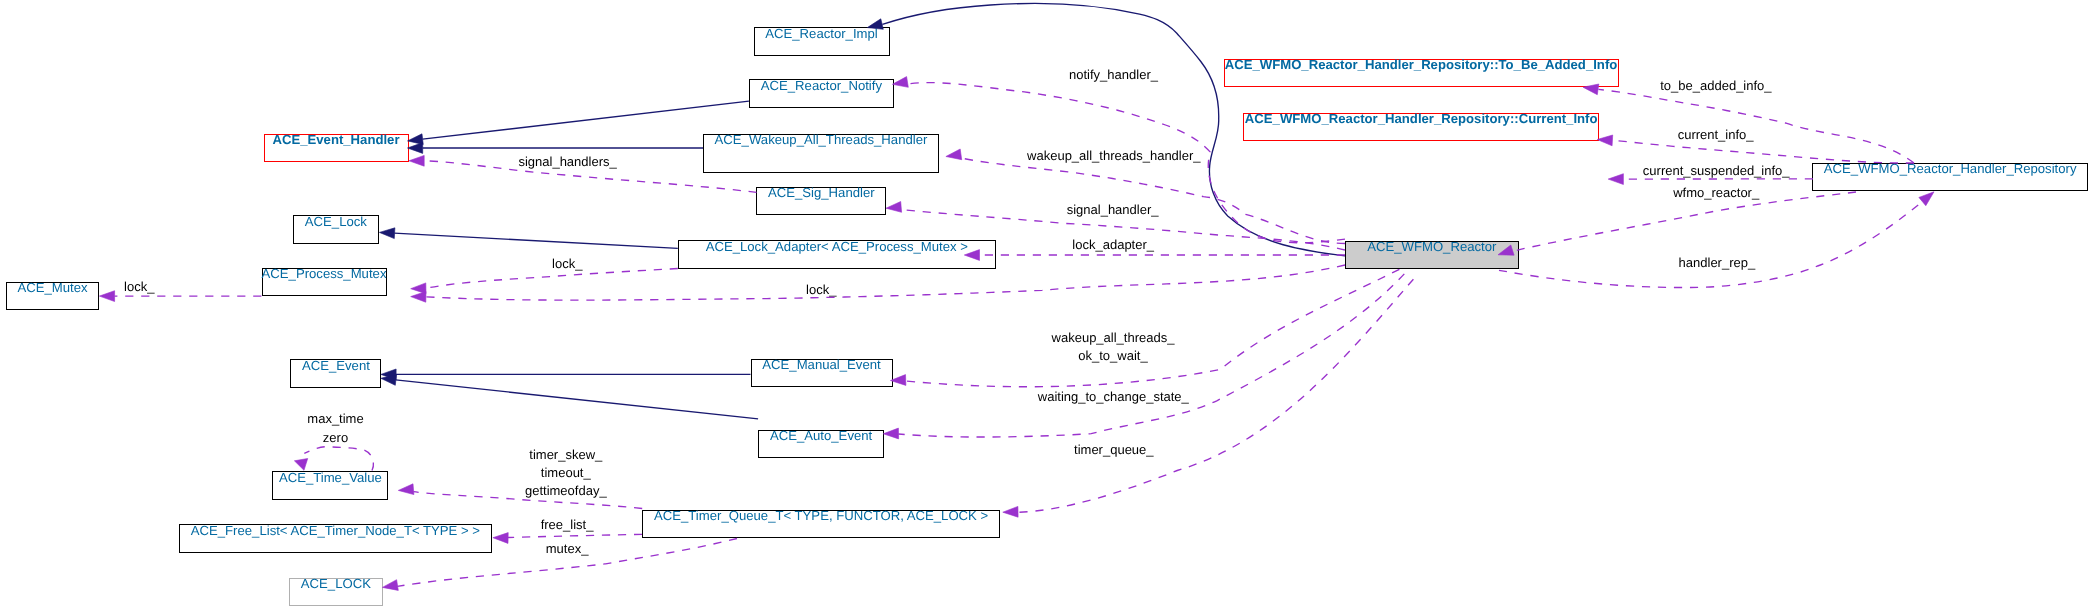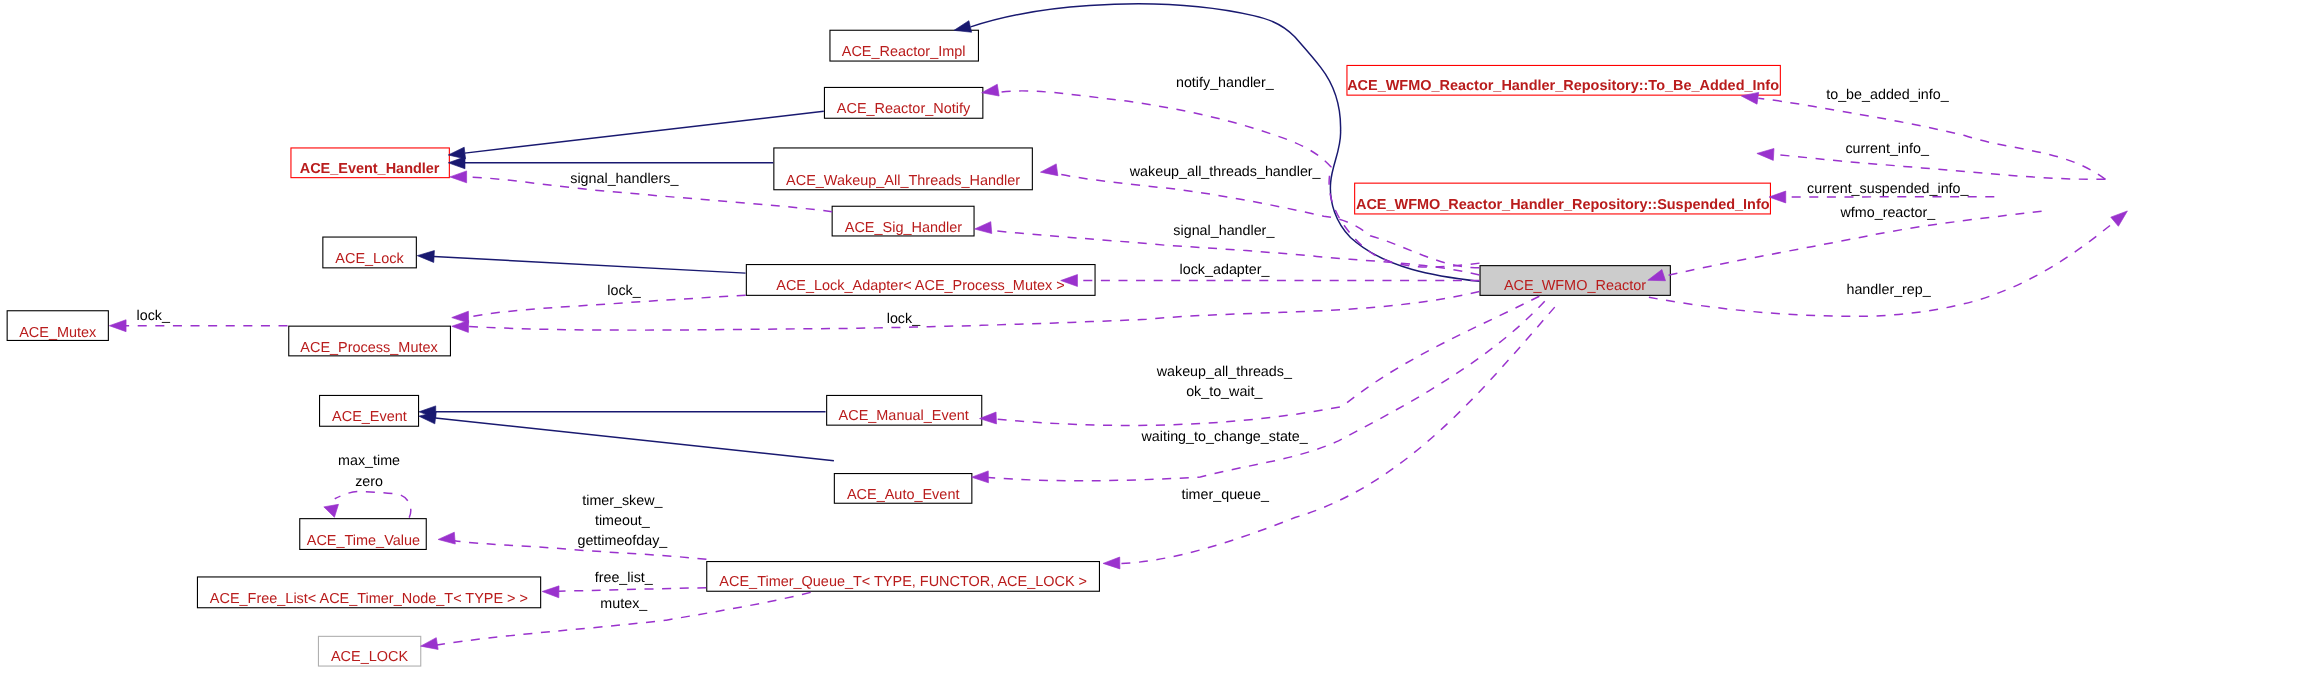--- a/index.html
+++ b/index.html
@@ -1,22 +1,22 @@
 <!DOCTYPE html>
 <html><head>
 <meta charset="utf-8">
 <title>ACE_WFMO_Reactor collaboration diagram</title>
 <style>
   html,body{margin:0;padding:0;background:#ffffff;}
   #canvas{position:relative;width:2093px;height:612px;background:#ffffff;overflow:hidden;
           font-family:"Liberation Sans",sans-serif;-webkit-font-smoothing:antialiased;text-rendering:geometricPrecision;}
   svg#edges{position:absolute;left:0;top:0;width:2093px;height:612px;z-index:5;pointer-events:none;}
   .node{position:absolute;box-sizing:border-box;background:#ffffff;
-        border:1px solid #000000;display:flex;align-items:flex-end;justify-content:center;
-        font-size:13.15px;color:#b91c1c;white-space:pre;line-height:1;}
+        border:1px solid #000000;display:flex;align-items:flex-start;justify-content:center;
+        font-size:13.15px;color:#0369a1;white-space:pre;line-height:1;}
   .node .nlabel{position:relative;top:-1.6px;}
   #canvas{opacity:0.9999;}
   .node.red{border-color:#ff0000;font-weight:bold;}
   .node.grey{background:#cccccc;}
   .node.light{border-color:#b0b0b0;}
   .elabel{position:absolute;font-size:13.0px;color:#000000;white-space:pre;
           line-height:18.3px;text-align:center;transform:translateX(-50%);}
 </style>
 </head>
 <body>
@@ -77,24 +77,25 @@
     <polygon points="382.4,587.4 398.3,590.4 396.6,579.7" fill="#9a32cd" stroke="#9a32cd" stroke-width="0.6"></polygon>
   </svg>
   <div class="node" style="left:753.5px;top:27.4px;width:136px;height:28.4px"><span class="nlabel">ACE_Reactor_Impl</span></div>
   <div class="node" style="left:748.9px;top:79.3px;width:145px;height:28.4px"><span class="nlabel">ACE_Reactor_Notify</span></div>
   <div class="node red" style="left:263.5px;top:133.8px;width:145px;height:28.4px"><span class="nlabel">ACE_Event_Handler</span></div>
   <div class="node" style="left:703.0px;top:133.7px;width:236px;height:39px"><span class="nlabel">ACE_Wakeup_All_Threads_Handler</span></div>
   <div class="node" style="left:756.3px;top:187.0px;width:130px;height:28.4px"><span class="nlabel">ACE_Sig_Handler</span></div>
   <div class="node" style="left:292.9px;top:215.2px;width:86px;height:28.4px"><span class="nlabel">ACE_Lock</span></div>
   <div class="node" style="left:677.8px;top:240.3px;width:318px;height:28.4px"><span class="nlabel">ACE_Lock_Adapter&lt; ACE_Process_Mutex &gt;</span></div>
   <div class="node" style="left:6.0px;top:281.9px;width:93px;height:28.4px"><span class="nlabel">ACE_Mutex</span></div>
-  <div class="node" style="left:261.5px;top:296px;width:148px;height:28.4px"><span class="nlabel">ACE_Process_Mutex</span></div>
+  <div class="node" style="left:261.5px;top:268px;width:125px;height:28.4px"><span class="nlabel">ACE_Process_Mutex</span></div>
   <div class="node red" style="left:1223.5px;top:58.6px;width:395px;height:28.4px"><span class="nlabel">ACE_WFMO_Reactor_Handler_Repository::To_Be_Added_Info</span></div>
-  <div class="node red" style="left:1231.2px;top:166.2px;width:379px;height:28.4px"><span class="nlabel">ACE_WFMO_Reactor_Handler_Repository::Suspended_Info</span></div>
+  <div class="node red" style="left:1243.2px;top:112.5px;width:356px;height:28.4px"><span class="nlabel">ACE_WFMO_Reactor_Handler_Repository::Current_Info</span></div>
   <div class="node grey" style="left:1344.8px;top:240.7px;width:174px;height:28.4px"><span class="nlabel">ACE_WFMO_Reactor</span></div>
+  <div class="node" style="left:1812.2px;top:163.0px;width:276px;height:28.4px"><span class="nlabel">ACE_WFMO_Reactor_Handler_Repository</span></div>
   <div class="node" style="left:290.4px;top:359.4px;width:91px;height:28.4px"><span class="nlabel">ACE_Event</span></div>
   <div class="node" style="left:750.5px;top:358.7px;width:142px;height:28.4px"><span class="nlabel">ACE_Manual_Event</span></div>
   <div class="node" style="left:758.1px;top:430px;width:126px;height:28.4px"><span class="nlabel">ACE_Auto_Event</span></div>
   <div class="node" style="left:272.4px;top:471.3px;width:116px;height:28.4px"><span class="nlabel">ACE_Time_Value</span></div>
   <div class="node" style="left:178.9px;top:524.2px;width:313px;height:28.4px"><span class="nlabel">ACE_Free_List&lt; ACE_Timer_Node_T&lt; TYPE &gt; &gt;</span></div>
   <div class="node" style="left:642.1px;top:509.8px;width:358px;height:28.4px"><span class="nlabel">ACE_Timer_Queue_T&lt; TYPE, FUNCTOR, ACE_LOCK &gt;</span></div>
   <div class="node light" style="left:288.9px;top:577.6px;width:94px;height:28.4px"><span class="nlabel">ACE_LOCK</span></div>
   <div class="elabel" style="left:567.6px;top:152.9px">signal_handlers_</div>
   <div class="elabel" style="left:1113.5px;top:66.0px">notify_handler_</div>
   <div class="elabel" style="left:1113.8px;top:147.3px">wakeup_all_threads_handler_</div>

